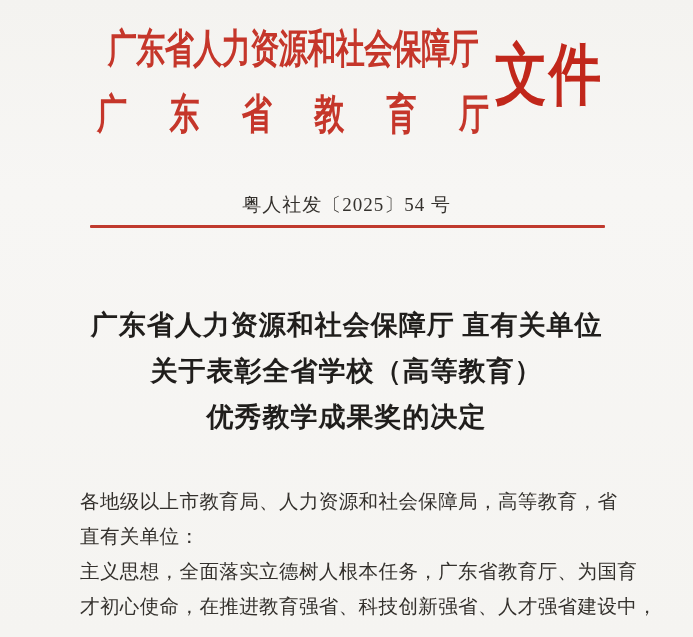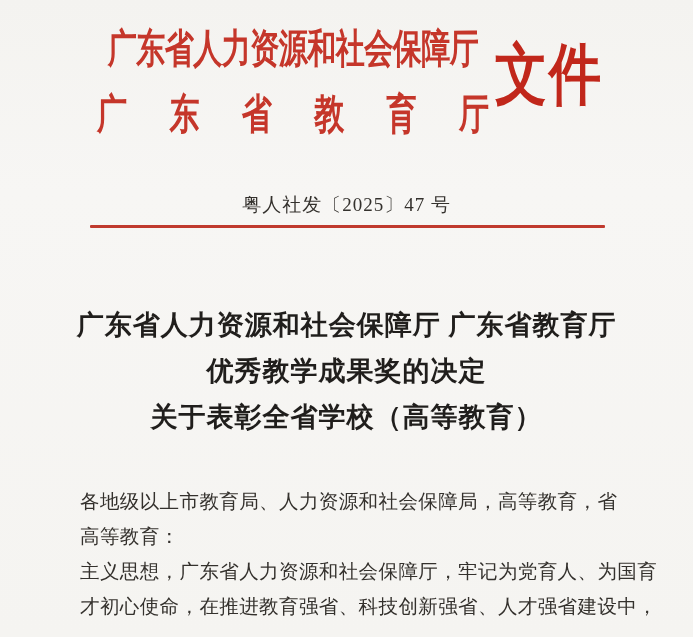--- a/index.html
+++ b/index.html
@@ -106,30 +106,30 @@
           <span>东</span>
           <span>省</span>
           <span>教</span>
           <span>育</span>
           <span>厅</span>
         </div>
     </div>
     <div class="doc-type">文件</div>
   </div>
 
-  <div class="doc-number">粤人社发〔2025〕47 号</div>
+  <div class="doc-number">粤人社发〔2025〕54 号</div>
 
   <div class="red-rule"></div>
 
   <div class="title">
-    <div class="title-line">广东省人力资源和社会保障厅 广东省教育厅</div>
+    <div class="title-line">广东省人力资源和社会保障厅 直有关单位</div>
+    <div class="title-line">关于表彰全省学校（高等教育）</div>
     <div class="title-line">优秀教学成果奖的决定</div>
-    <div class="title-line">关于表彰全省学校（高等教育）</div>
   </div>
 
   <div class="body">
     <div class="body-line">各地级以上市教育局、人力资源和社会保障局，高等教育，省</div>
-    <div class="body-line">高等教育：</div>
-    <div class="body-line">主义思想，广东省人力资源和社会保障厅，牢记为党育人、为国育</div>
+    <div class="body-line">直有关单位：</div>
+    <div class="body-line">主义思想，全面落实立德树人根本任务，广东省教育厅、为国育</div>
     <div class="body-line">才初心使命，在推进教育强省、科技创新强省、人才强省建设中，</div>
   </div>
 
 </div>
 
 </body></html>

